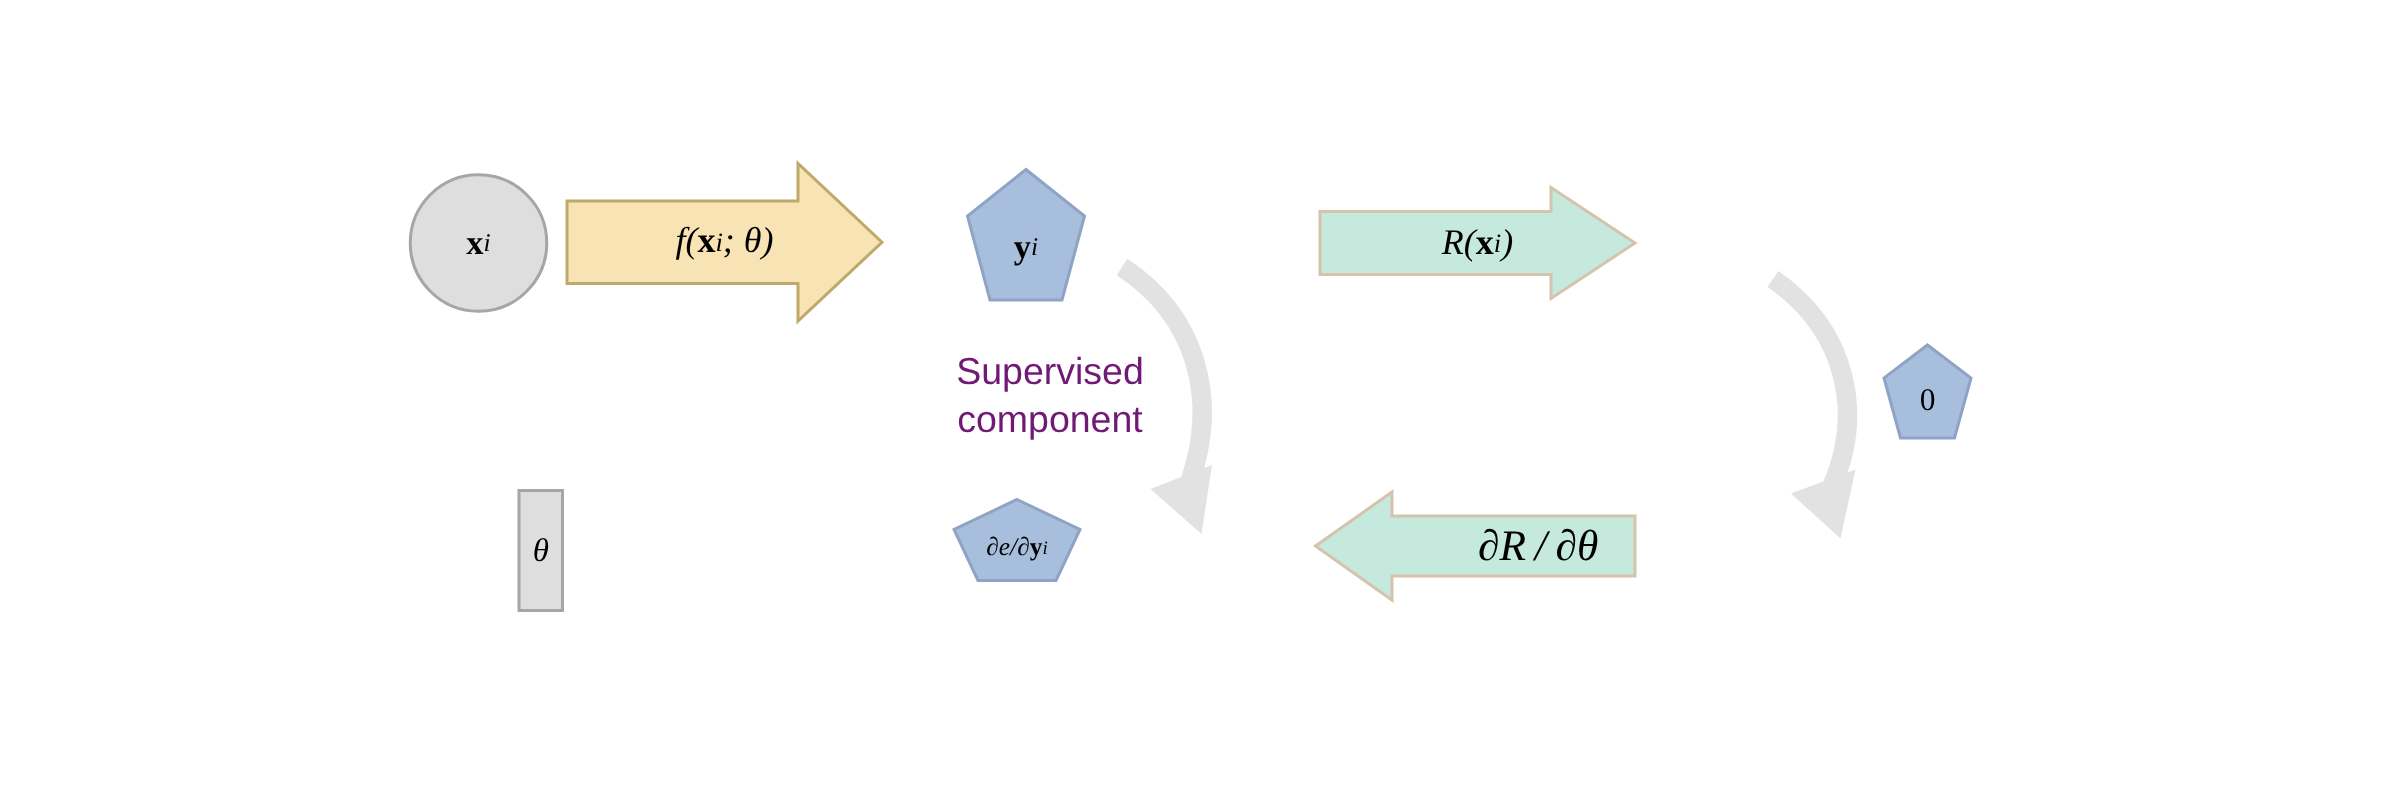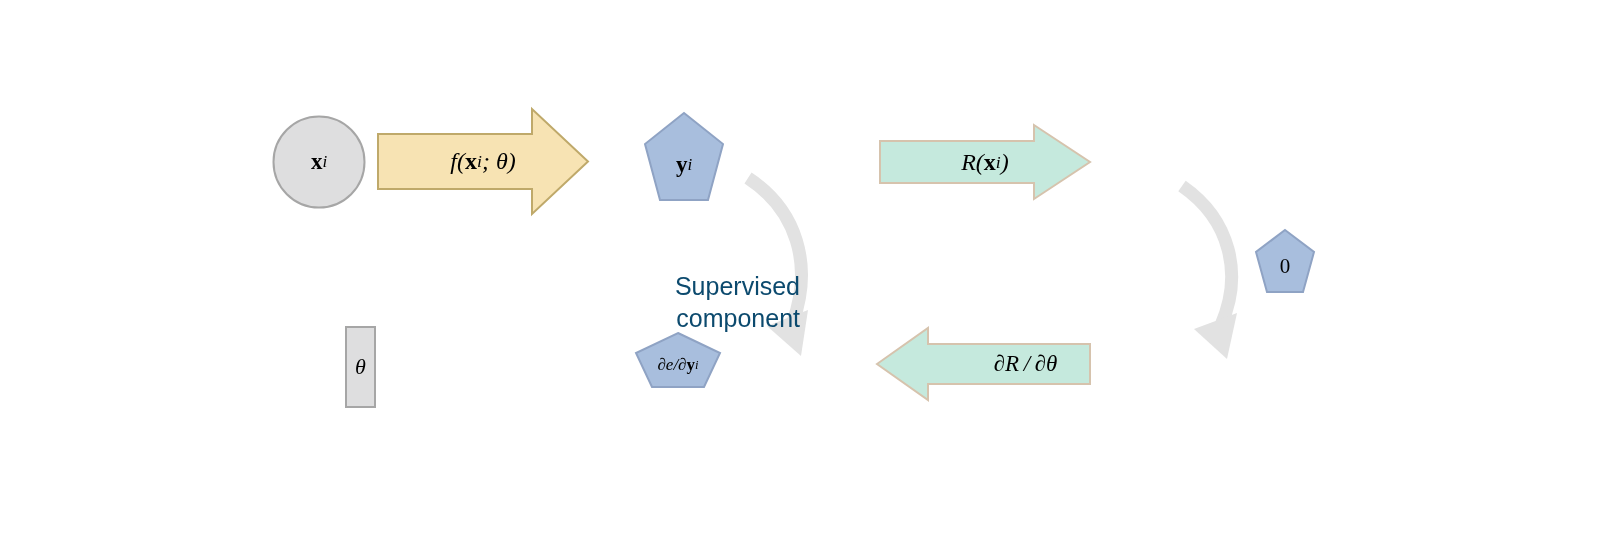--- a/index.html
+++ b/index.html
@@ -45,25 +45,24 @@
     justify-content: center;
     font-family: "Liberation Serif", serif;
     font-style: italic;
     color: #000000;
     pointer-events: none;
     white-space: nowrap;
   }
   .plain-text {
     position: absolute;
     font-family: "Liberation Sans", sans-serif;
-    color: #0c4a6e;
-    text-align: right;
+    color: #701a75;
+    text-align: center;
     line-height: 1.28;
     white-space: pre;
-    margin-top: 38px;
   }
   svg { display: block; overflow: visible; }
   .sub { font-size: 0.74em; vertical-align: -0.22em; font-style: italic; }
   .bolditalic-var { font-weight: bold; font-style: normal; }
 </style>
 </head>
 <body>
 
 <div id="canvas">
 
@@ -153,18 +152,18 @@
       <span>∂e/∂</span>
         <span class="bolditalic-var">y</span>
         <span class="sub">i</span>
     </div>
   </div>
 
   <div class="node" style="left:876px; top:327px; width:215px; height:74px;">
     <svg width="215" height="74" viewBox="0 0 215 74">
       <polygon points="1,37 52,1 52,17 214,17 214,57 52,57 52,73" fill="#c5e9dd" stroke="#d6c3ad" stroke-width="2" stroke-linejoin="miter"></polygon>
     </svg>
-    <div class="arrow-label" style="font-size:23px; padding-left:42px;">
+    <div class="arrow-label" style="font-size:29px; padding-left:42px;">
       <span>∂R / ∂θ</span>
     </div>
   </div>
 
 </div>
 
 </body></html>

